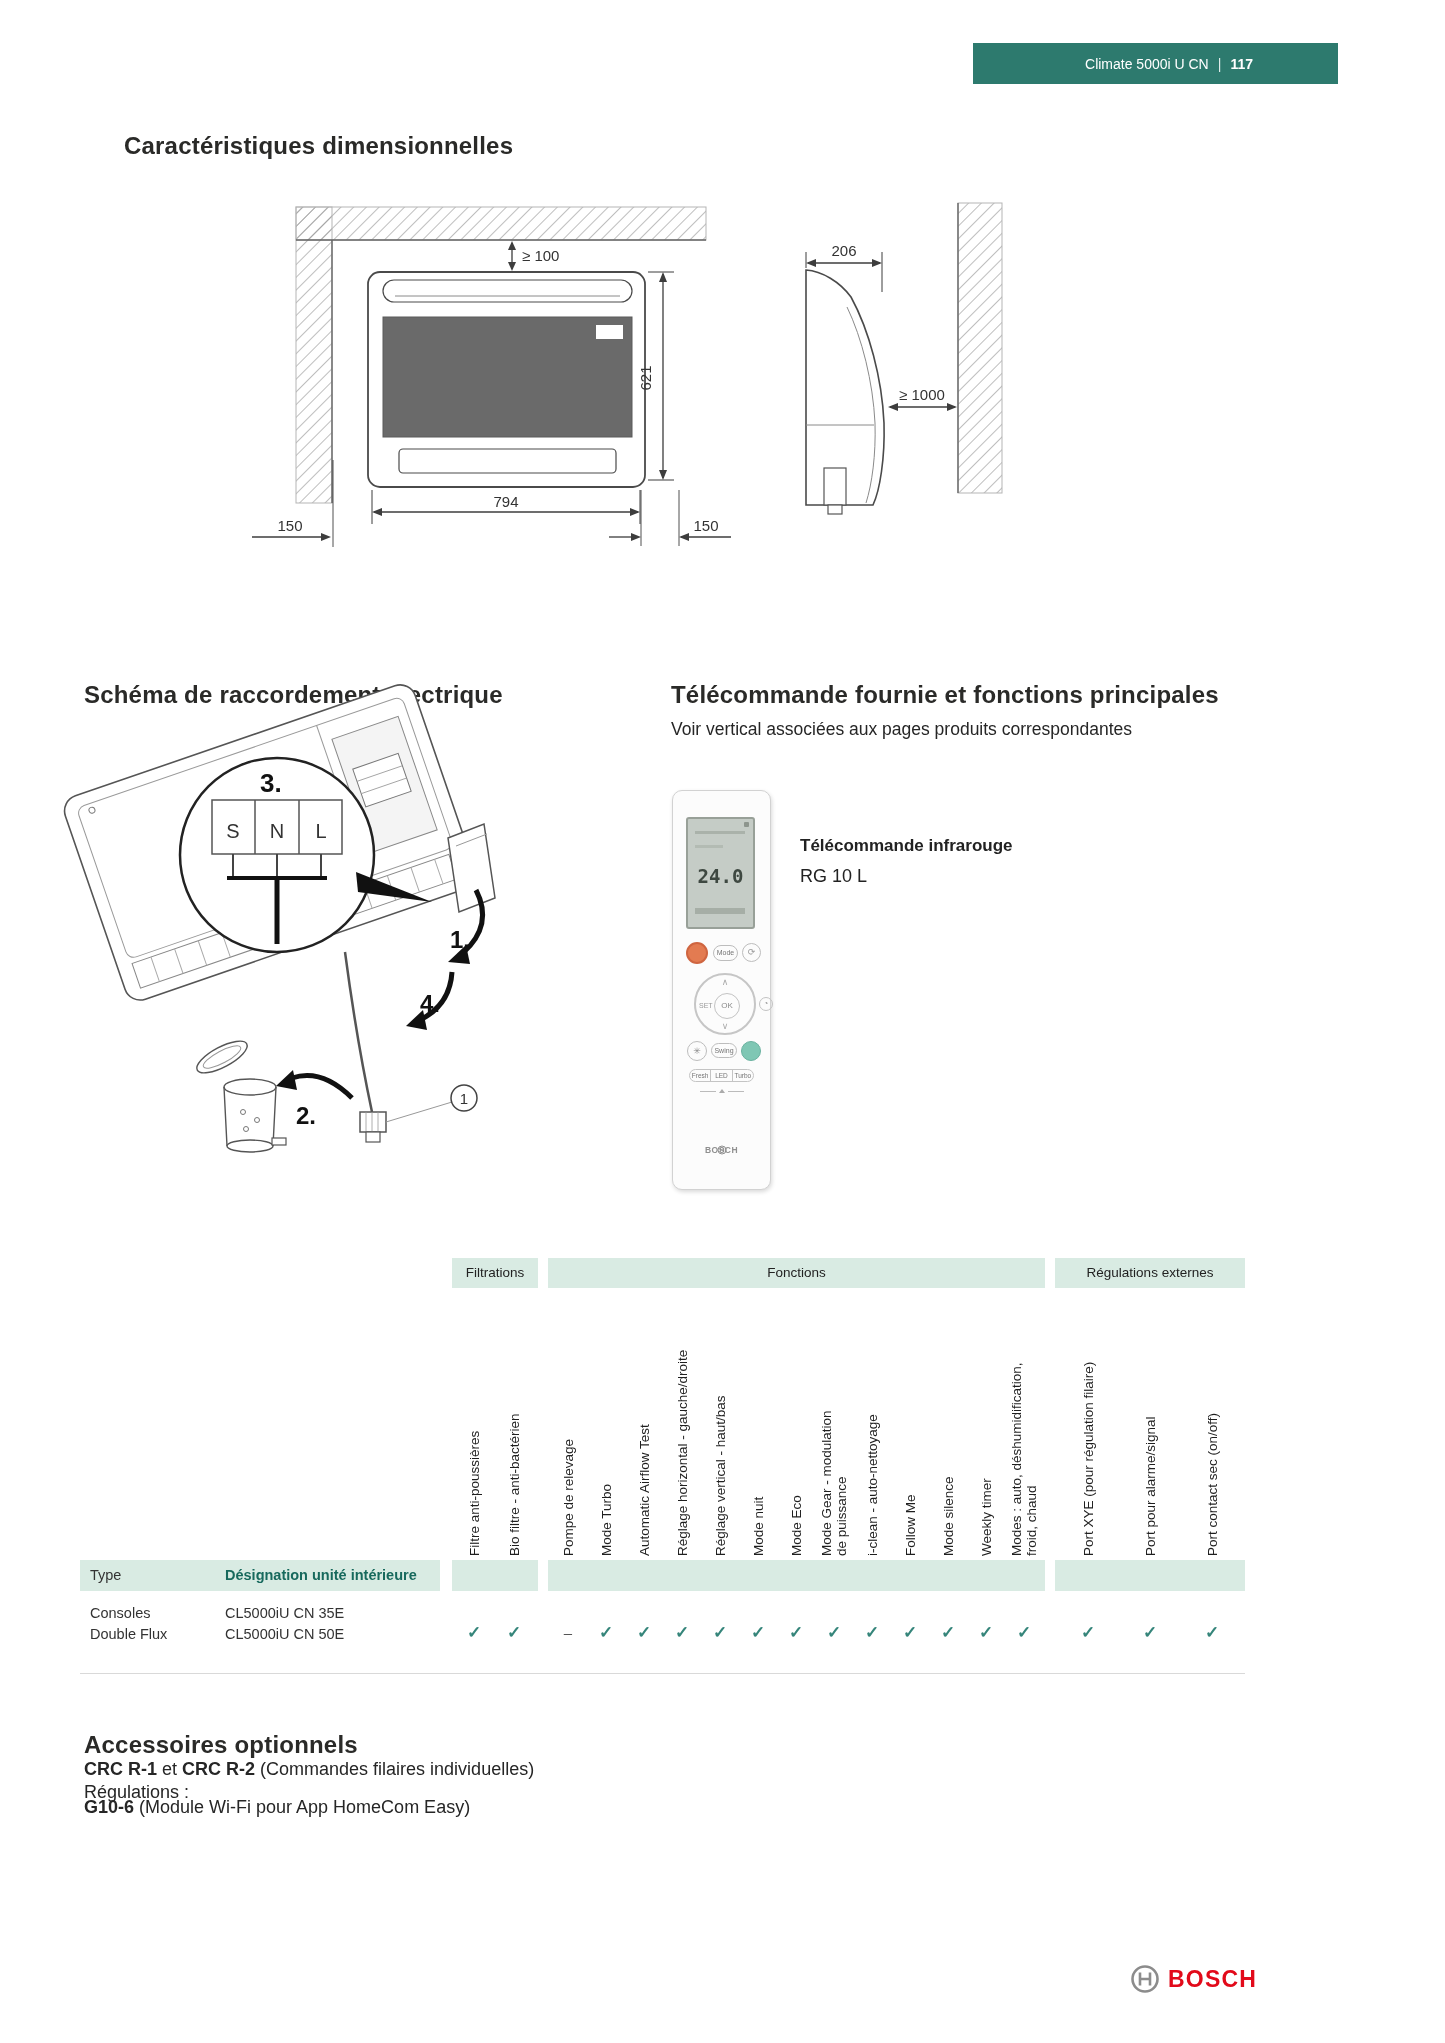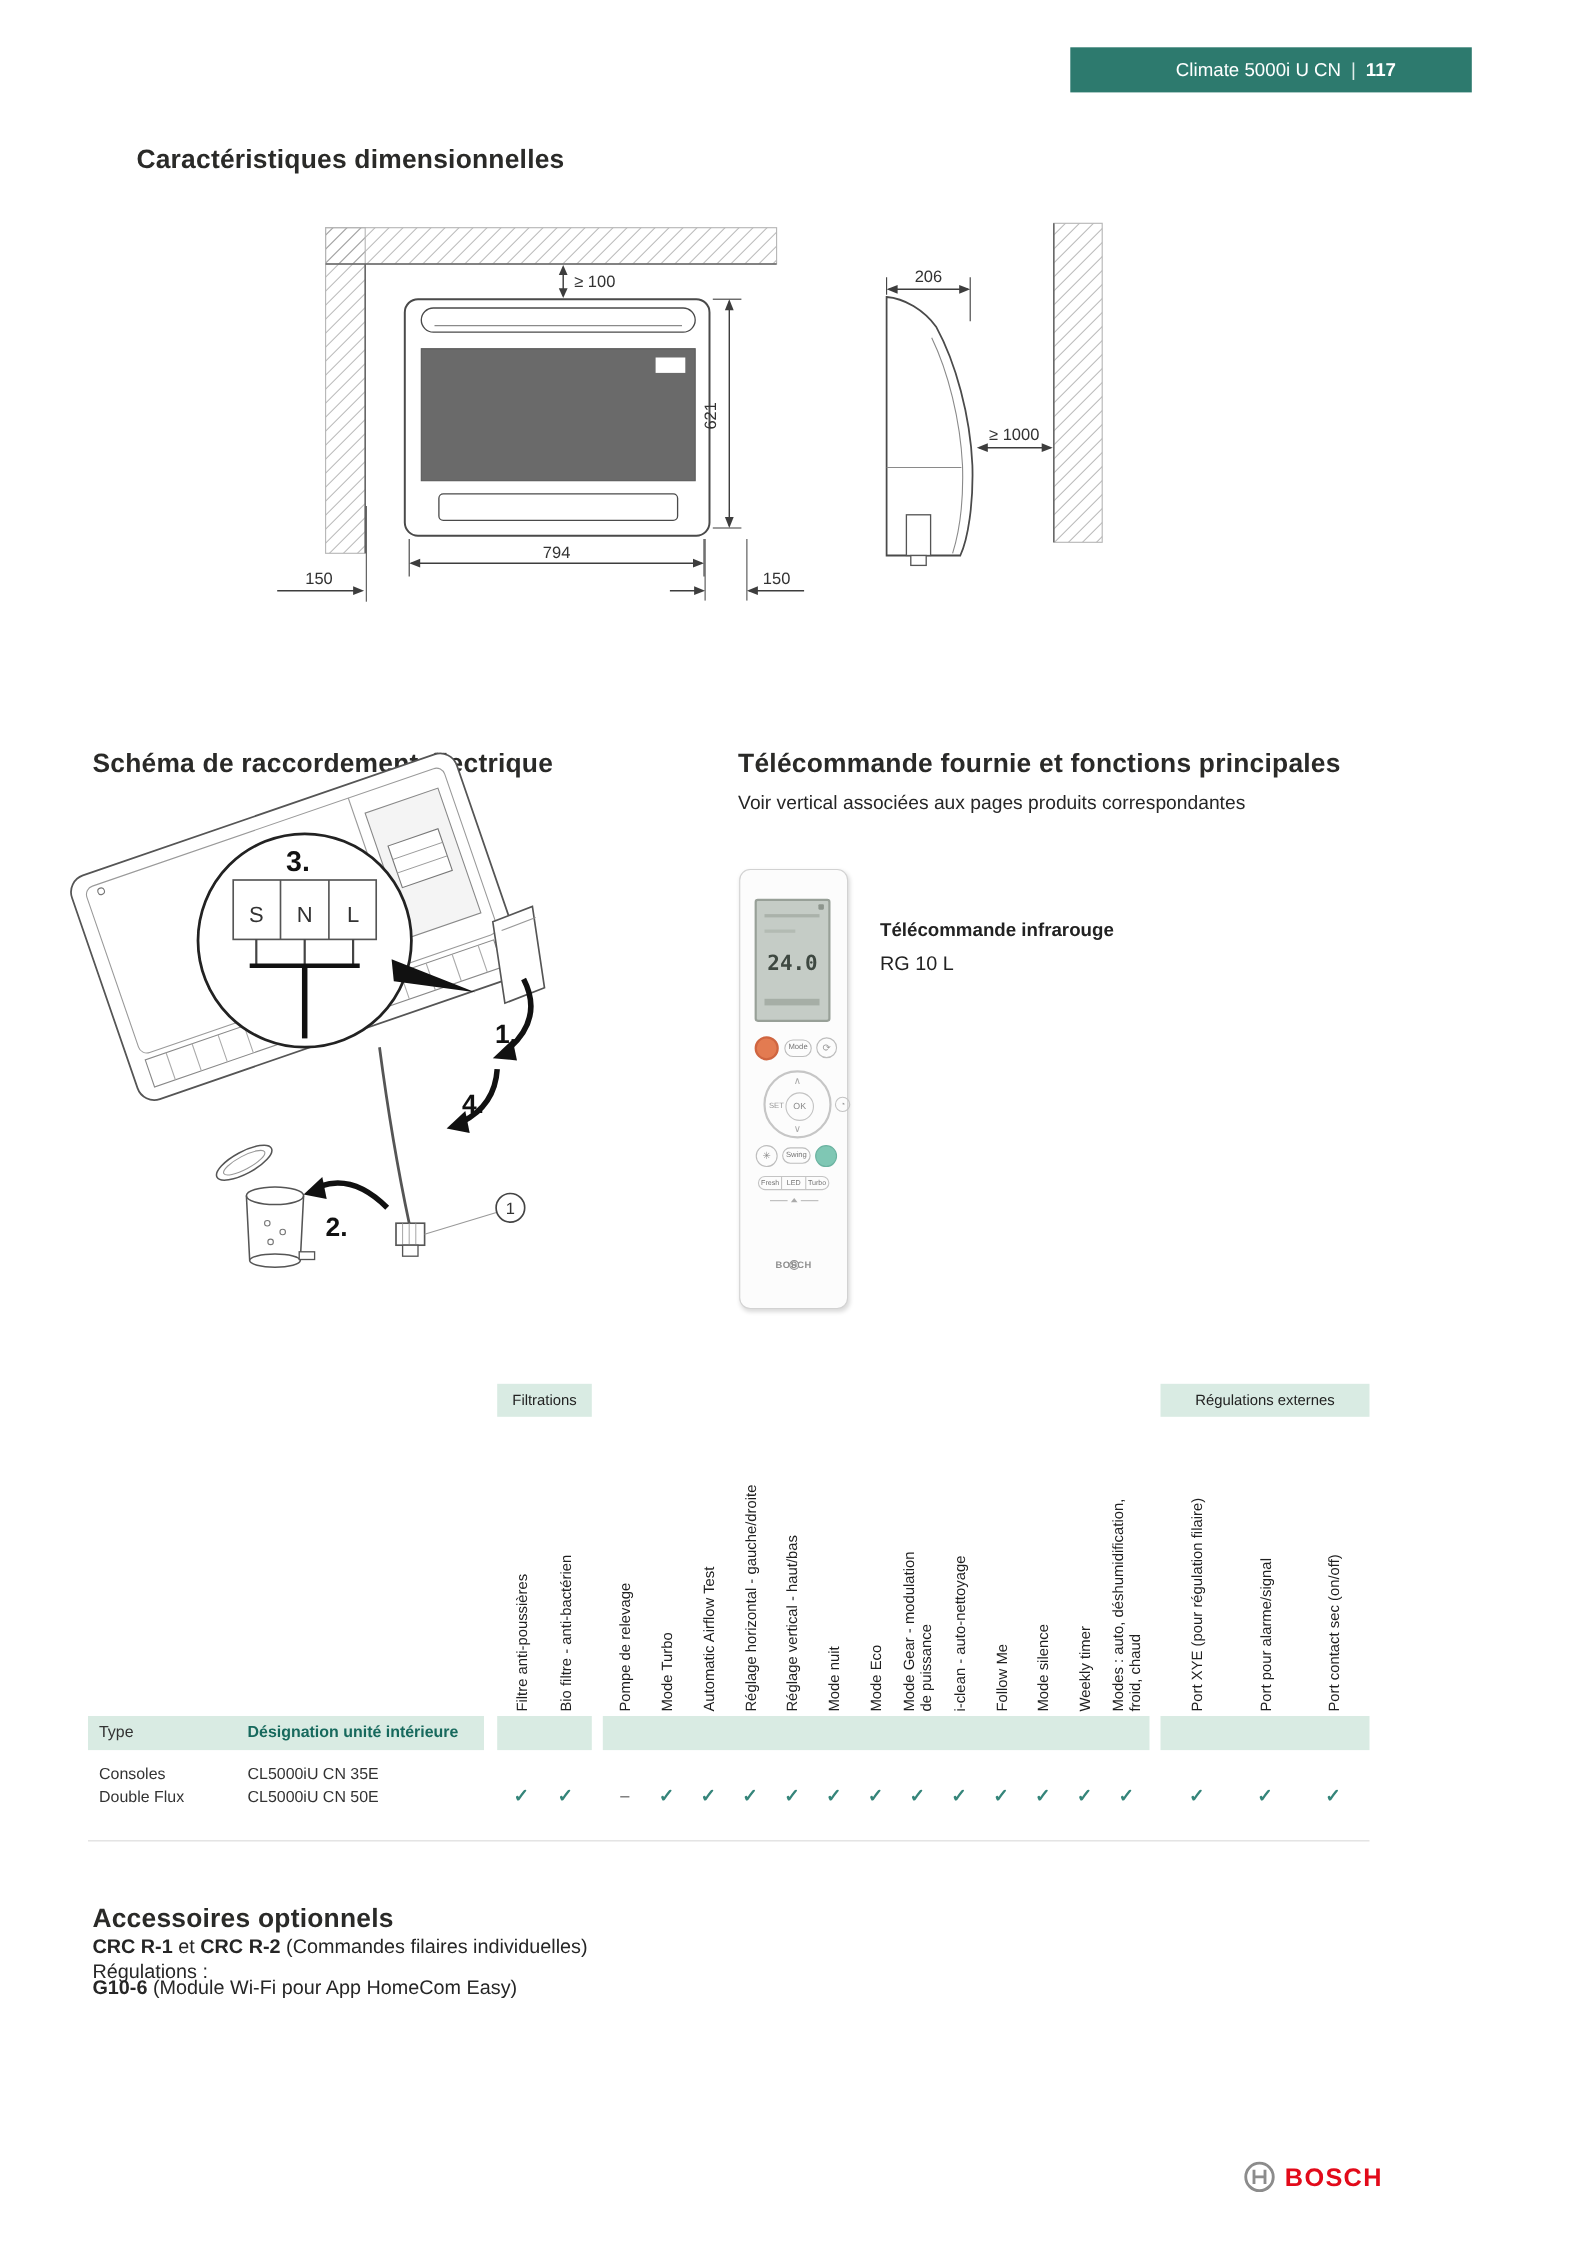--- a/index.html
+++ b/index.html
@@ -1,21 +1,21 @@
 <!DOCTYPE html>
 <html><head>
 <meta charset="utf-8">
 <style>
   html,body{margin:0;padding:0;}
   body{width:1445px;height:2043px;position:relative;background:#ffffff;
        font-family:"Liberation Sans",sans-serif;color:#2e2e2e;overflow:hidden;}
   .abs{position:absolute;}
   
   .badge{position:absolute;left:973px;top:43px;width:365px;height:41px;background:#2d7a6e;
-         color:#fff;display:flex;align-items:center;justify-content:center;font-size:17px;padding-left:27px;box-sizing:border-box;}
+         color:#fff;display:flex;align-items:center;justify-content:center;font-size:14px;padding-left:27px;box-sizing:border-box;}
   .badge .sep{margin:0 9px;opacity:.85;font-weight:300;}
   .badge .pg{font-weight:bold;}
   
   .h1{position:absolute;font-size:24px;font-weight:bold;color:#2a2a28;letter-spacing:.2px;}
   .sub{position:absolute;font-size:17.5px;color:#262626;}
   
   .rc-name{position:absolute;left:800px;top:836px;font-size:17px;font-weight:bold;color:#222;}
   .rc-model{position:absolute;left:800px;top:866px;font-size:18px;color:#222;}
   
   svg text{font-family:"Liberation Sans",sans-serif;font-size:15px;fill:#333;}
@@ -273,20 +273,21 @@
       <path d="M10,9 v12 M20,9 v12 M10,15 h10" stroke="#8f8f8f" stroke-width="3" fill="none"></path>
     </svg>
     <span>BOSCH</span>
   </div>
 </div>
 <div class="rc-name">Télécommande infrarouge</div>
 <div class="rc-model">RG 10 L</div>
 
 <div id="group-row">
     <div class="group-band" style="left: 452px; width: 86px;">Filtrations</div>
+    <div class="group-band" style="left: 548px; width: 497px;">Fonctions</div>
     <div class="group-band" style="left: 1055px; width: 190px;">Régulations externes</div>
   </div>
 <div id="col-labels">
     <div class="rot-label" style="left: 466.5px;">Filtre anti-poussières</div>
     <div class="rot-label" style="left: 506.5px;">Bio filtre - anti-bactérien</div>
     <div class="rot-label" style="left: 560.5px;">Pompe de relevage</div>
     <div class="rot-label" style="left: 598.5px;">Mode Turbo</div>
     <div class="rot-label" style="left: 636.5px;">Automatic Airflow Test</div>
     <div class="rot-label" style="left: 674.5px;">Réglage horizontal - gauche/droite</div>
     <div class="rot-label" style="left: 712.5px;">Réglage vertical - haut/bas</div>

